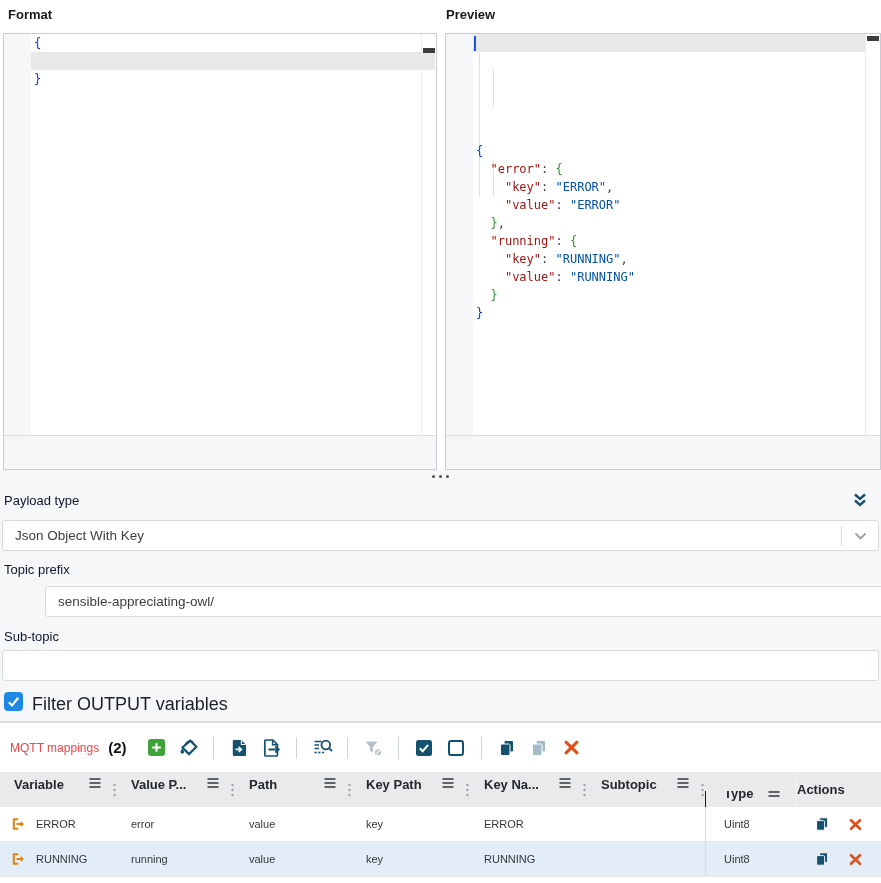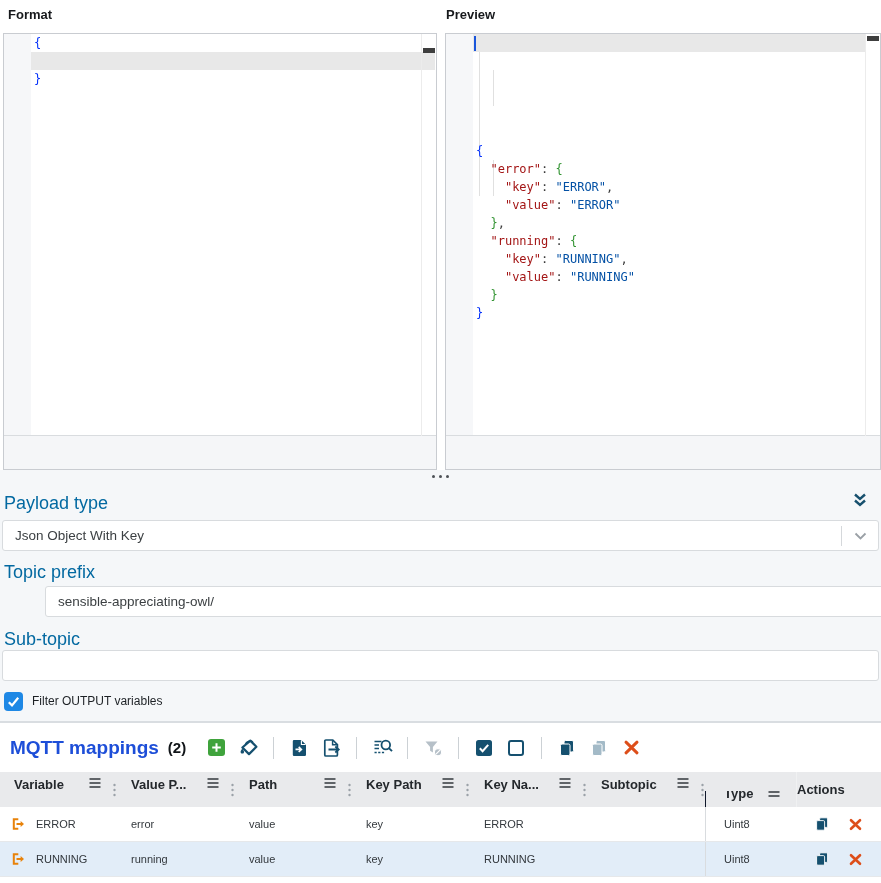--- a/index.html
+++ b/index.html
@@ -29,38 +29,38 @@
   .tok-b1{color:#0431fa}.tok-b2{color:#319331}.tok-key{color:#a31515}.tok-str{color:#0451a5}.tok-pl{color:#3b3b3b}
 
   
   .splitter{position:absolute;left:0;top:470px;width:881px;height:13px;background:#f5f7f9;
     display:flex;align-items:center;justify-content:center;gap:4px;}
   .splitter .dot{width:3px;height:3px;border-radius:50%;background:#4d5156;}
 
   
   .form-section{position:absolute;left:0;top:483px;width:881px;height:239px;background:#f5f7f9;
     border-bottom:1px solid #d9dde1;box-sizing:border-box;}
-  .field-label{position:absolute;left:4px;font-size:18px;color:#0369a1;}
+  .field-label{position:absolute;left:4px;font-size:13px;color:#0f172a;}
   .collapse-btn{position:absolute;right:13px;top:8px;background:none;border:none;padding:0;cursor:pointer;}
   .select-box{position:absolute;left:2px;right:2px;height:31px;background:#fff;border:1px solid #d8dbde;
     border-radius:3px;box-sizing:border-box;display:flex;align-items:center;font-size:13.5px;color:#3c4043;}
   .select-box .sel-text{padding-left:12px;flex:1;}
   .select-box .sel-divider{width:1px;height:20px;background:#d5d8db;}
   .select-box .sel-chev{width:36px;display:flex;align-items:center;justify-content:center;}
   .text-input{position:absolute;left:2px;right:2px;height:31px;background:#fff;border:1px solid #d8dbde;
     border-radius:3px;box-sizing:border-box;padding:0 12px;font-size:13.5px;color:#3c4043;
     font-family:"Liberation Sans",sans-serif;outline:none;width:calc(100% - 4px);}
   .checkbox{position:absolute;left:4px;top:209px;width:19px;height:19px;border-radius:4px;background:#1e88e5;
     display:flex;align-items:center;justify-content:center;cursor:pointer;}
-  .checkbox-label{position:absolute;left:32px;top:211px;font-size:12px;color:#1d2125;}
+  .checkbox-label{position:absolute;left:32px;top:211px;font-size:18px;color:#1d2125;}
 
   
   .toolbar{position:absolute;left:0;top:722px;width:881px;height:50px;background:#fff;border-top:1px solid #d9dde1;
     box-sizing:border-box;display:flex;align-items:center;padding-left:10px;}
-  .tb-title{font-size:19px;font-weight:700;color:#1d4ed8;}
+  .tb-title{font-size:12px;font-weight:400;color:#ef4444;}
   .tb-count{font-size:15px;font-weight:700;color:#101418;margin-left:9px;}
   .tb-icons{display:flex;align-items:center;margin-left:14px;}
   .tb-btn{width:26px;height:26px;display:flex;align-items:center;justify-content:center;background:none;border:none;
     padding:0;margin:0 3px;cursor:pointer;}
   .tb-divider{width:1px;height:22px;background:#ccd1d5;margin:0 9px;}
 
   
   .table{position:absolute;left:0;top:772px;width:881px;}
   .thead,.tr{display:grid;grid-template-columns:117px 118px 117px 118px 117px 118px 91px 1fr;}
   .thead{height:35px;background:#e9eaec;}

